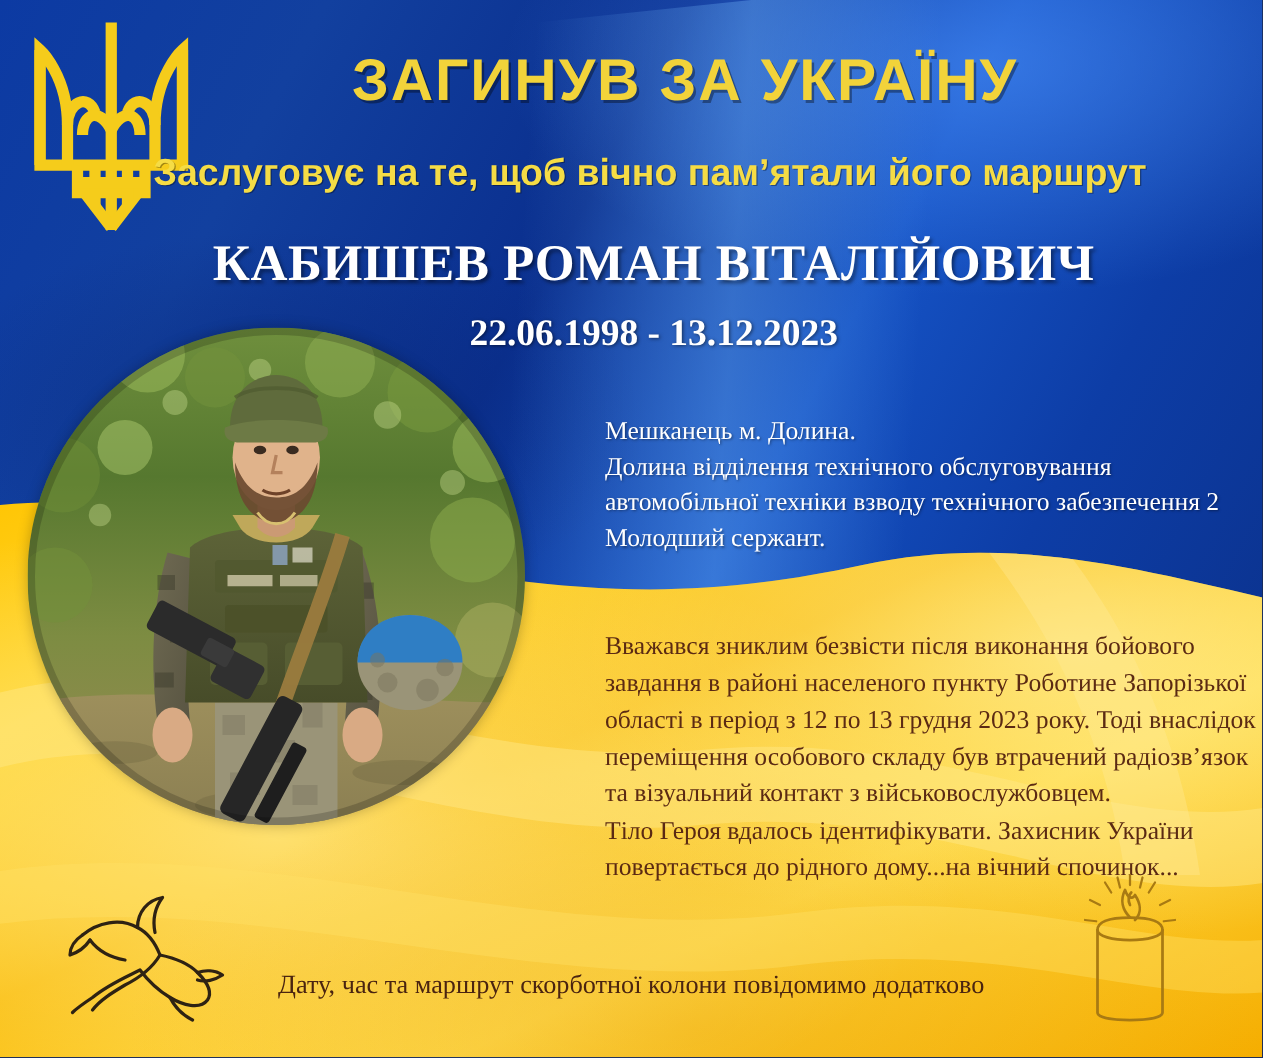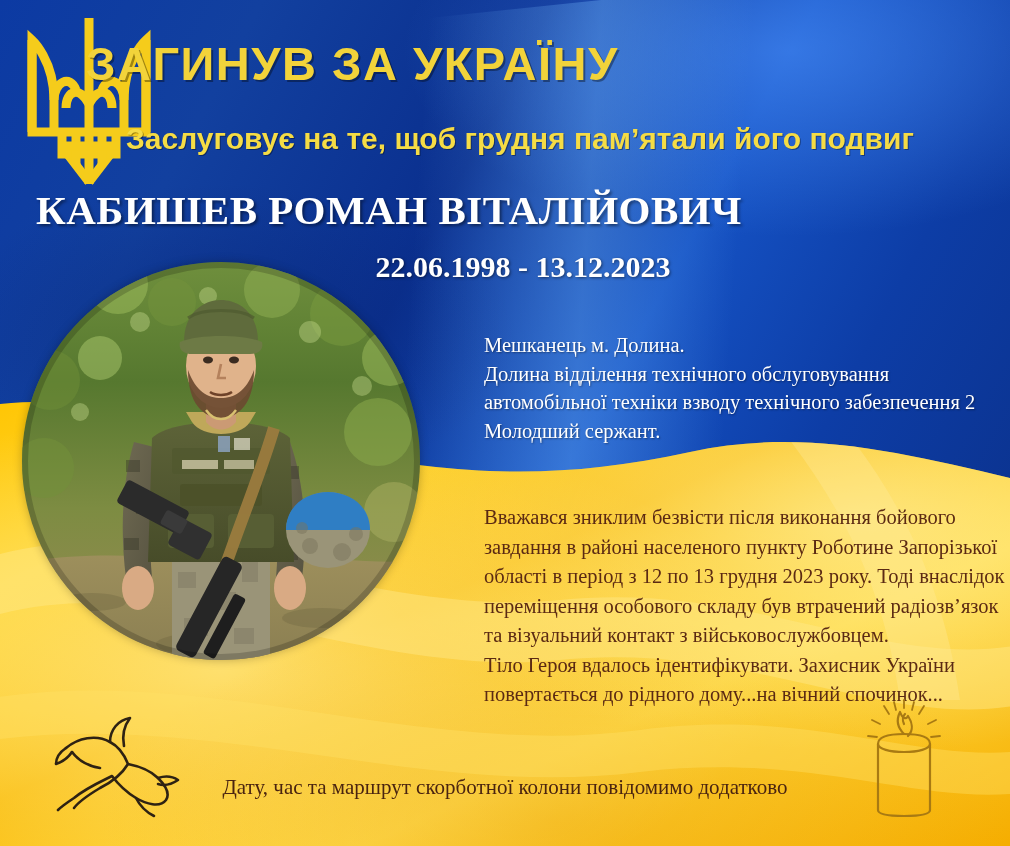--- a/index.html
+++ b/index.html
@@ -49,21 +49,21 @@
     position: absolute;
     left: 14px; top: 12px;
     width: 150px; height: 182px;
   }
 
   
   .title-main {
     position: absolute;
     left: 0; top: 36px;
     width: 1010px;
-    text-align: left;
+    text-align: center;
     padding-left: 86px;
     box-sizing: border-box;
     font-family: "Liberation Sans", "DejaVu Sans", sans-serif;
     font-weight: bold;
     font-size: 47px;
     letter-spacing: 1.5px;
     color: #f2d33a;
     text-shadow: 2px 2px 0 rgba(0,0,0,0.35);
     white-space: nowrap;
   }
@@ -78,21 +78,21 @@
     font-weight: bold;
     font-size: 30px;
     color: #f5dc45;
     text-shadow: 1px 1px 0 rgba(0,0,0,0.35);
     white-space: nowrap;
   }
   .person-name {
     position: absolute;
     left: 0; top: 186px;
     width: 1010px;
-    text-align: left;
+    text-align: center;
     padding-left: 36px;
     box-sizing: border-box;
     font-family: "Liberation Serif", "DejaVu Serif", serif;
     font-weight: bold;
     font-size: 41px;
     letter-spacing: 0.5px;
     color: #ffffff;
     text-shadow: 2px 2px 3px rgba(0,0,0,0.45);
     white-space: nowrap;
   }
@@ -221,21 +221,21 @@
       <path d="M40,88 C40,70 56,62 62,78"></path>
       <path d="M110,88 C110,70 94,62 88,78"></path>
       <path d="M52,96 C52,78 66,74 75,92 C84,74 98,78 98,96"></path>
       <path d="M48,120 L48,142 L102,142 L102,120"></path>
       <path d="M62,120 L62,152 M88,120 L88,152"></path>
       <path d="M48,134 L102,134"></path>
     </g>
   </svg>
 
   <div class="title-main">ЗАГИНУВ ЗА УКРАЇНУ</div>
-  <div class="title-sub">Заслуговує на те, щоб грудня пам’ятали його подвиг</div>
+  <div class="title-sub">Заслуговує на те, щоб вічно пам’ятали його маршрут</div>
   <div class="person-name">КАБИШЕВ РОМАН ВІТАЛІЙОВИЧ</div>
   <div class="person-dates">22.06.1998 - 13.12.2023</div>
 
   <div class="photo-circle">
     <svg width="398" height="398" viewBox="0 0 398 398">
       <defs>
         <linearGradient id="bg-foliage" x1="0" y1="0" x2="0" y2="1">
           <stop offset="0%" stop-color="#6f8f3d"></stop>
           <stop offset="30%" stop-color="#56782f"></stop>
           <stop offset="62%" stop-color="#7d8c42"></stop>

